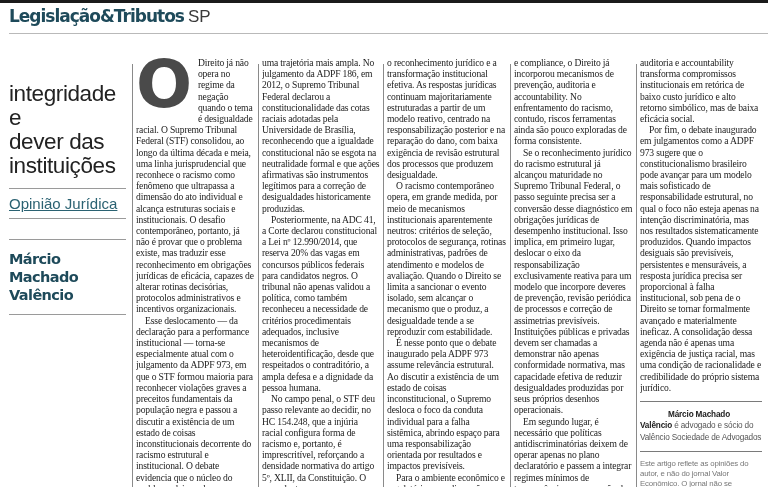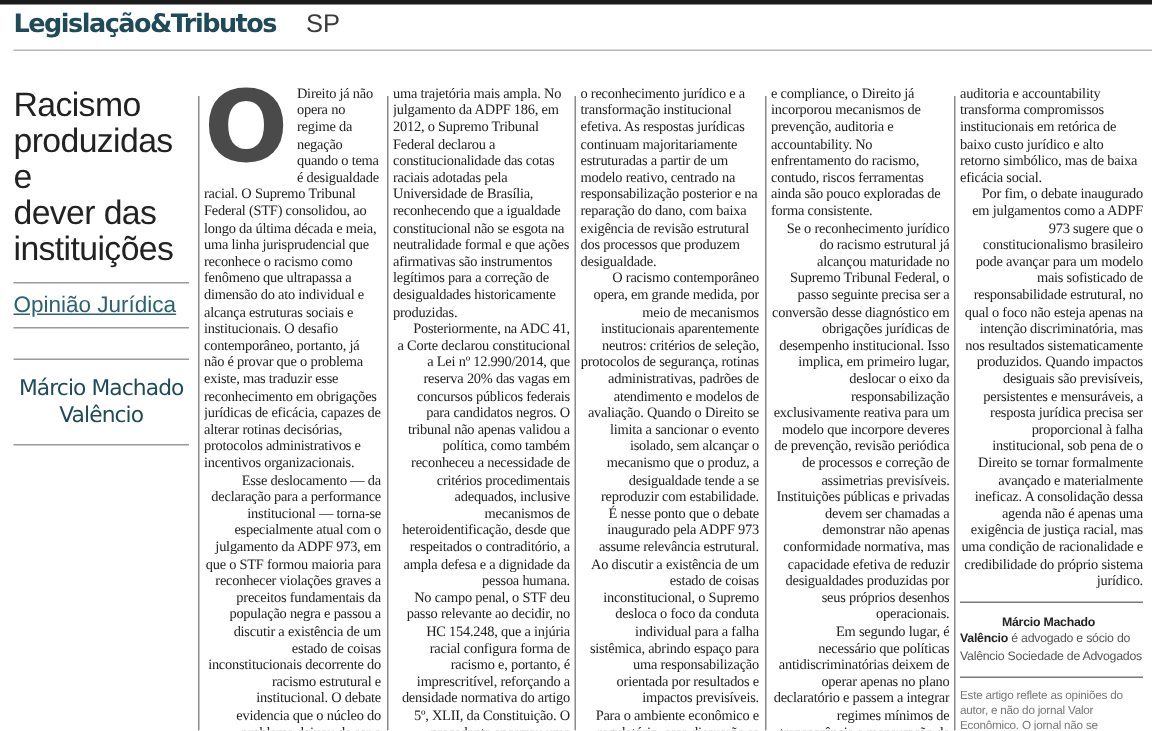--- a/index.html
+++ b/index.html
@@ -1,31 +1,31 @@
 <!DOCTYPE html>
 <html><head>
 <meta charset="utf-8">
 <style>
   html, body { margin:0; padding:0; }
   body { width:768px; height:487px; overflow:hidden; background:#ffffff; position:relative; font-family:"Liberation Serif", serif; color:#1c1c1c; }
   .topbar { position:absolute; left:0; top:0; width:768px; height:3px; background:#1b1b1b; }
-  .section-head { position:absolute; left:9px; top:6px; height:22px; display:flex; align-items:baseline; gap:20px; }
+  .section-head { position:absolute; left:9px; top:6px; height:22px; display:flex; align-items:baseline; gap:4px; }
   .section-name { font-family:"DejaVu Sans", sans-serif; font-weight:bold; font-size:17px; color:#1e4a5a; letter-spacing:-1px; }
   .section-region { font-family:"Liberation Sans", sans-serif; font-size:17px; color:#3a3a3a; }
   .head-rule { position:absolute; left:9px; top:33px; width:759px; height:1px; background:#b9b9b9; }
 
   .left { position:absolute; left:9px; top:58px; width:117px; }
   .title { font-family:"Liberation Sans", sans-serif; font-size:22.5px; line-height:24px; color:#222; font-weight:normal; margin:0; letter-spacing:-0.4px; }
   .rule { height:1px; background:#9a9a9a; margin:0; }
   .kicker { font-family:"Liberation Sans", sans-serif; font-size:15px; color:#2b6272; padding:6px 0 6px 0; white-space:nowrap;text-decoration:underline; }
-  .author { font-family:"DejaVu Sans", sans-serif; font-weight:normal; font-size:14.5px; line-height:18px; color:#1e4a5a; padding:10px 0 10px 0; letter-spacing:-0.6px;text-align:center; }
+  .author { font-family:"DejaVu Sans", sans-serif; font-weight:bold; font-size:14.5px; line-height:18px; color:#1e4a5a; padding:10px 0 10px 0; letter-spacing:-0.6px; }
 
   .col { position:absolute; top:57px; height:430px; font-size:9.6px; line-height:11.2px; color:#222; text-align:left; overflow:hidden; letter-spacing:-0.15px; }
   .col p { margin:0; }
-  .col p.ind { text-indent:9px;text-align:right; }
+  .col p.ind { text-indent:9px; }
   .vrule { position:absolute; top:64px; width:1px; height:423px; background:#8a8a8a; }
 
   .dropcap { float:left; font-family:"DejaVu Sans", sans-serif; font-weight:bold; font-size:66px; line-height:52px; color:#4a4a4a; margin:2px 6px 0 0; height:56px; }
 
   .bio-rule { height:1px; background:#7a7a7a; margin:8px 0 7px 0; }
   .bio { font-family:"Liberation Sans", sans-serif; font-size:8.2px; line-height:11.2px; color:#555; }
   .bio-name { font-weight:bold; color:#222;margin-left:28px; }
   .disclaimer { font-family:"Liberation Sans", sans-serif; font-size:7.8px; line-height:10.2px; color:#777; }
 </style>
 </head>
@@ -33,22 +33,22 @@
 
 <div class="topbar"></div>
 <div class="section-head">
   <span class="section-name">Legislação&amp;Tributos</span>
   <span class="section-region">SP</span>
 </div>
 <div class="head-rule"></div>
 
 <div class="left">
   <h1 class="title">
-    <span>Racismo</span><br>
-    <span>produzidas e</span><br>
+    <br>
+    <span>integridade e</span><br>
     <span>dever das</span><br>
     <span>instituições</span>
   </h1>
   <div class="rule" style="margin-top:10px;"></div>
   <div class="kicker">Opinião Jurídica</div>
   <div class="rule"></div>
   <div class="rule" style="margin-top:20px;"></div>
   <div class="author">
     <span>Márcio Machado</span><br>
     <span>Valêncio</span>

